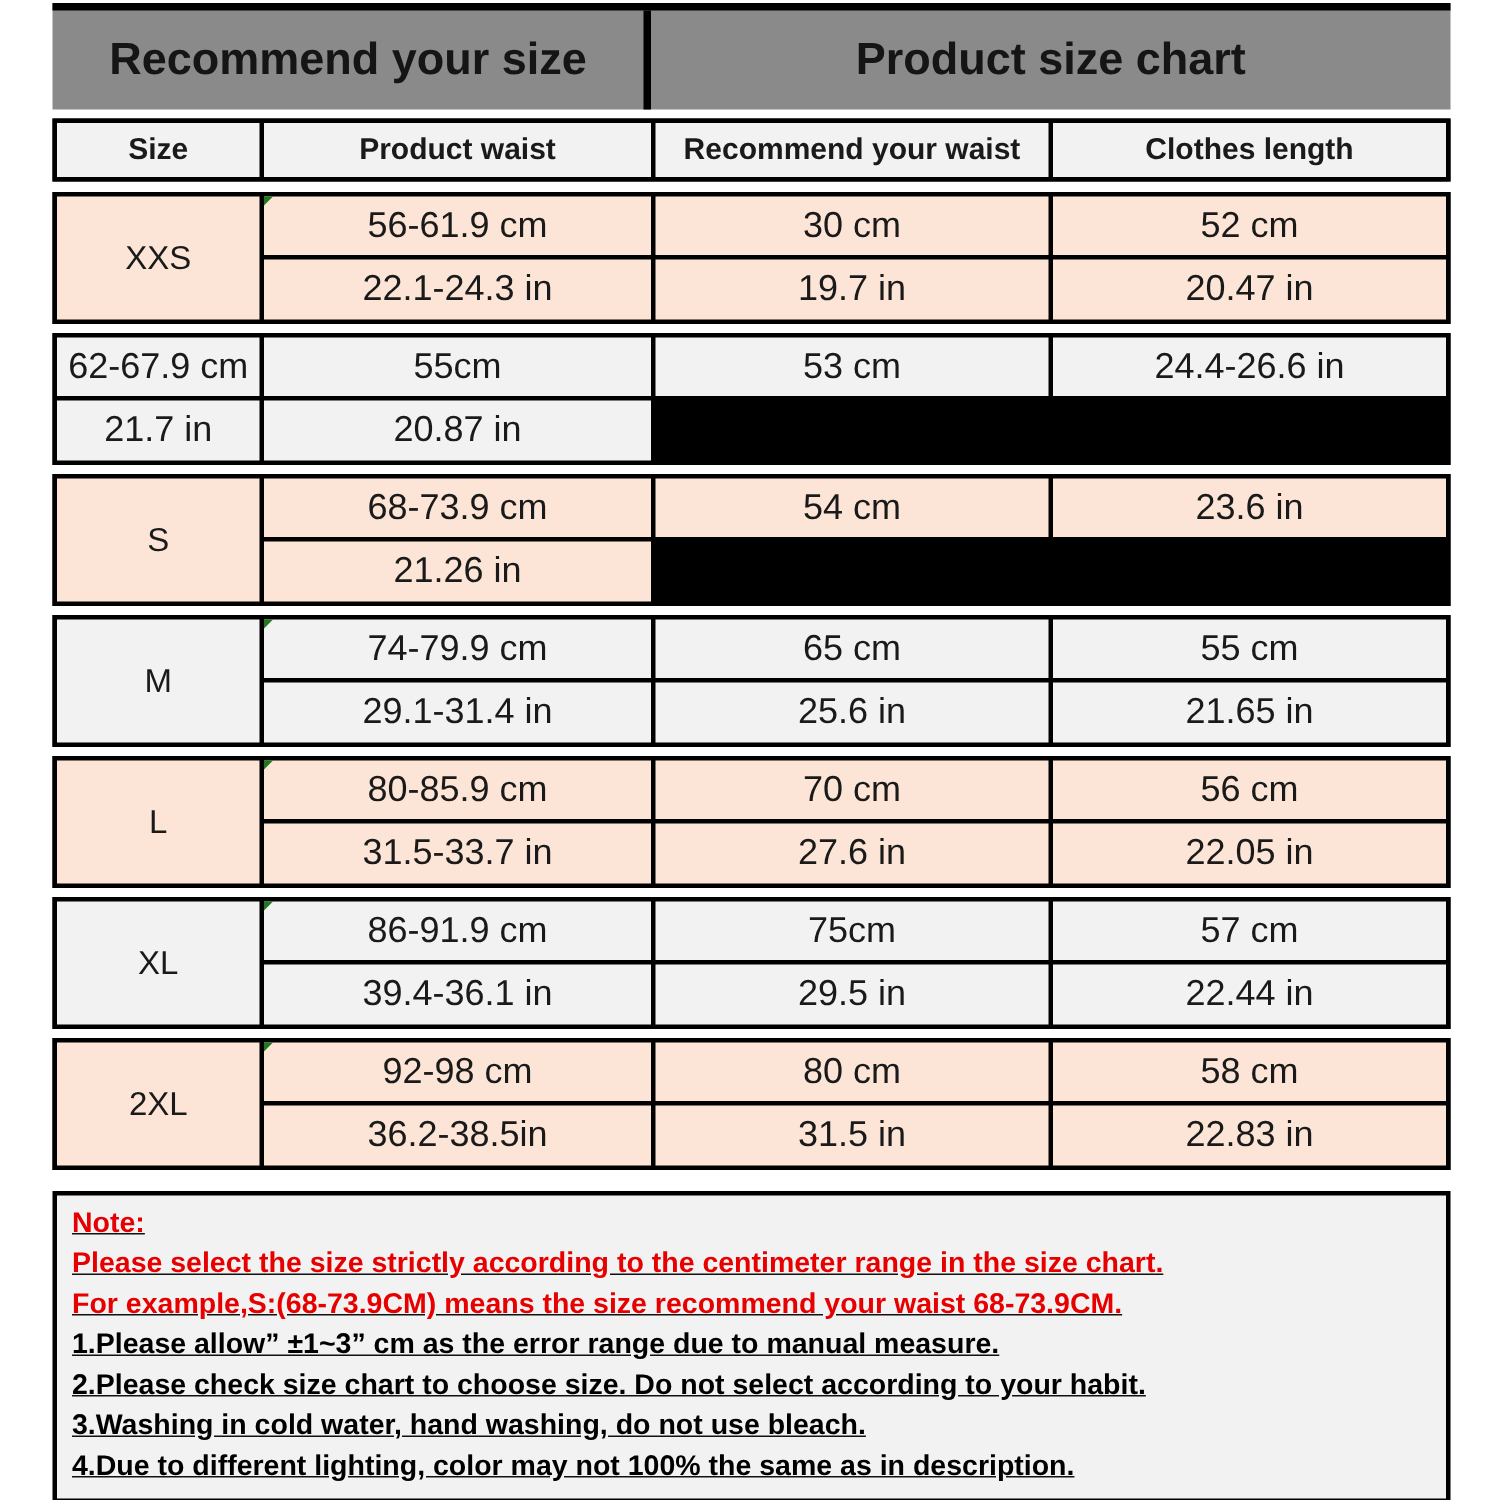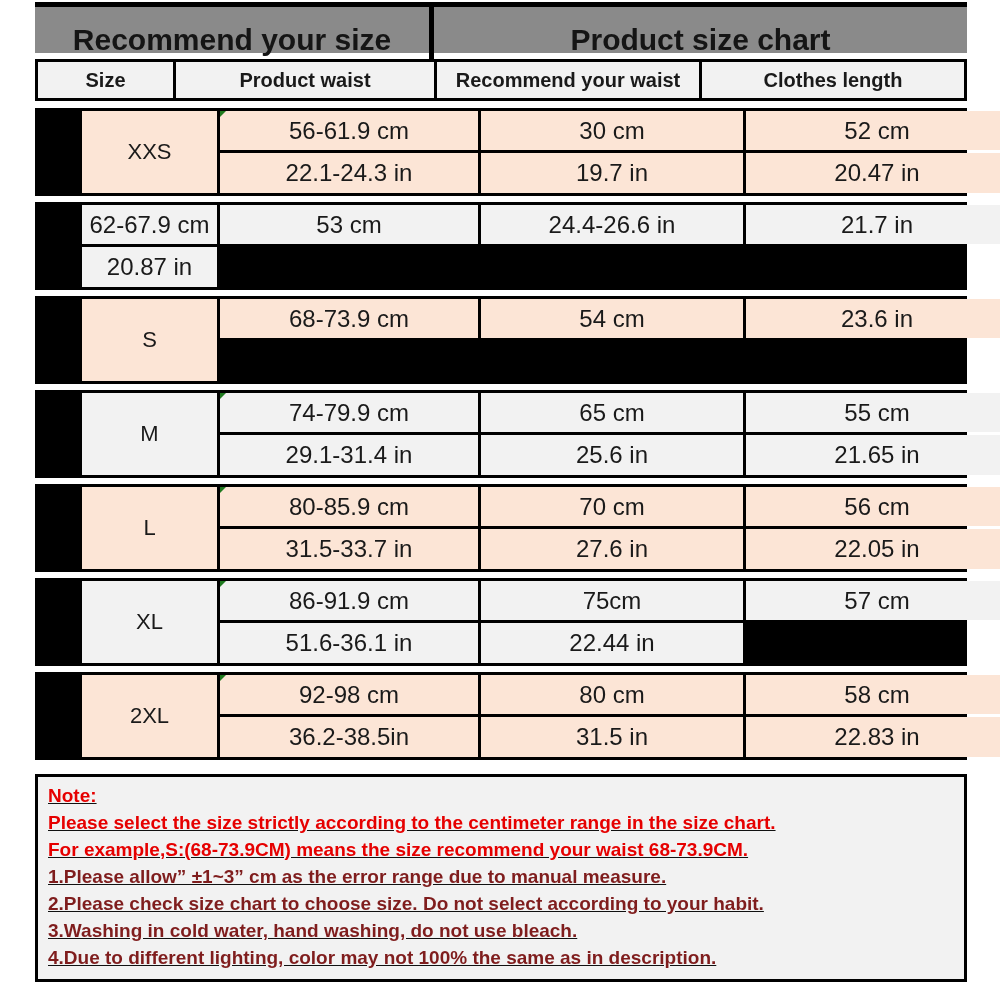--- a/index.html
+++ b/index.html
@@ -14,42 +14,42 @@
   *{box-sizing:border-box;margin:0;padding:0;}
   html,body{width:1000px;height:1000px;background:#ffffff;overflow:hidden;}
   body{font-family:"Liberation Sans","DejaVu Sans",sans-serif;color:#111;}
   .wrap{width:932px;margin:2px 0 0 35px;}
 
   
   .gray-header{
     display:flex;
     border-top:5px solid var(--border-black);
     background:var(--header-gray);
-    height:51px;
+    height:71px;
     margin-bottom:6px;
   }
   .gh-cell{
     height:66px;line-height:66px;text-align:center;
     font-size:30px;font-weight:bold;color:#151515;
   }
   .gh-left{width:399px;border-right:5px solid var(--border-black);}
   .gh-right{flex:1;}
 
   
   .grid{
     display:grid;
     grid-template-columns:135px 258px 262px 262px;
     gap:3px;
     background:var(--border-black);
     border:3px solid var(--border-black);
   }
   .header-row{grid-template-rows:36px;}
   .header-row .cell{background:var(--light-gray);font-weight:bold;font-size:20px;}
 
-  .group{grid-template-rows:39px 40px;margin-top:6px;padding-left:44px;}
+  .group{grid-template-rows:39px 40px;margin-top:6px;}
   .group.first{margin-top:7px;}
   .cell{
     display:flex;align-items:center;justify-content:center;
     font-size:24px;color:#1a1a1a;position:relative;
     background:#fff;
   }
   .group.peach .cell{background:var(--peach);}
   .group.plain .cell{background:var(--light-gray);}
   .size-cell{grid-row:1 / span 2;font-size:22px;}
 
@@ -63,21 +63,21 @@
 
   
   .note{
     margin-top:14px;
     border:3px solid var(--border-black);
     background:var(--note-bg);
     padding:5px 12px 8px 10px;
     height:208px;
     text-decoration:underline;
   }
-  .note p{font-size:19px;font-weight:bold;line-height:27px;color:#7f1d1d;}
+  .note p{font-size:19px;font-weight:bold;line-height:27px;color:#000000;}
   .note p.red{color:var(--red);}
 </style>
 </head>
 <body>
 
 <div class="wrap">
 
   <div class="gray-header">
     <div class="gh-cell gh-left">Recommend your size</div>
     <div class="gh-cell gh-right">Product size chart</div>
@@ -95,31 +95,33 @@
     <div class="cell mk">56-61.9 cm</div>
     <div class="cell">30 cm</div>
     <div class="cell">52 cm</div>
     <div class="cell">22.1-24.3 in</div>
     <div class="cell">19.7 in</div>
     <div class="cell">20.47 in</div>
   </div>
 
   <div class="grid group plain">
     <div class="cell">62-67.9 cm</div>
+    <div class="cell">55cm</div>
     <div class="cell">53 cm</div>
     <div class="cell">24.4-26.6 in</div>
     <div class="cell">21.7 in</div>
     <div class="cell">20.87 in</div>
   </div>
 
   <div class="grid group peach">
     <div class="cell size-cell">S</div>
     <div class="cell">68-73.9 cm</div>
     <div class="cell">54 cm</div>
     <div class="cell">23.6 in</div>
+    <div class="cell">21.26 in</div>
   </div>
 
   <div class="grid group plain">
     <div class="cell size-cell">M</div>
     <div class="cell mk">74-79.9 cm</div>
     <div class="cell">65 cm</div>
     <div class="cell">55 cm</div>
     <div class="cell">29.1-31.4 in</div>
     <div class="cell">25.6 in</div>
     <div class="cell">21.65 in</div>
@@ -133,21 +135,22 @@
     <div class="cell">31.5-33.7 in</div>
     <div class="cell">27.6 in</div>
     <div class="cell">22.05 in</div>
   </div>
 
   <div class="grid group plain">
     <div class="cell size-cell">XL</div>
     <div class="cell mk">86-91.9 cm</div>
     <div class="cell">75cm</div>
     <div class="cell">57 cm</div>
-    <div class="cell">51.6-36.1 in</div>
+    <div class="cell">39.4-36.1 in</div>
+    <div class="cell">29.5 in</div>
     <div class="cell">22.44 in</div>
   </div>
 
   <div class="grid group peach">
     <div class="cell size-cell">2XL</div>
     <div class="cell mk">92-98 cm</div>
     <div class="cell">80 cm</div>
     <div class="cell">58 cm</div>
     <div class="cell">36.2-38.5in</div>
     <div class="cell">31.5 in</div>

